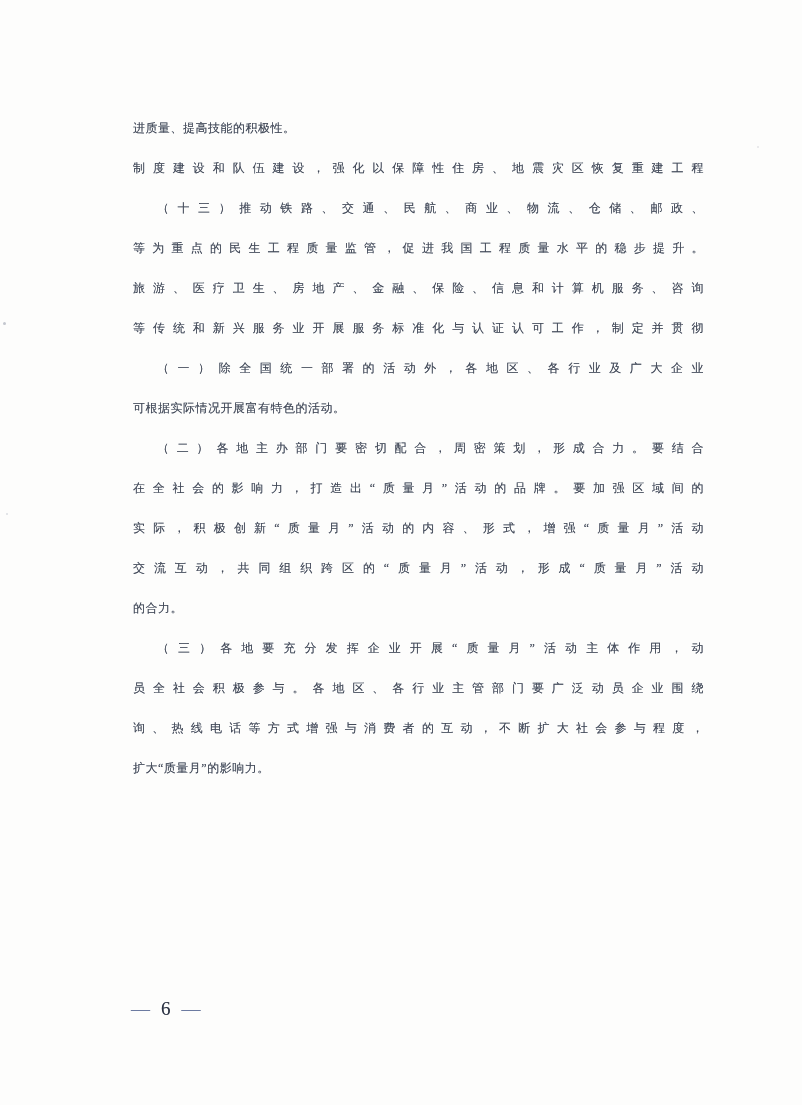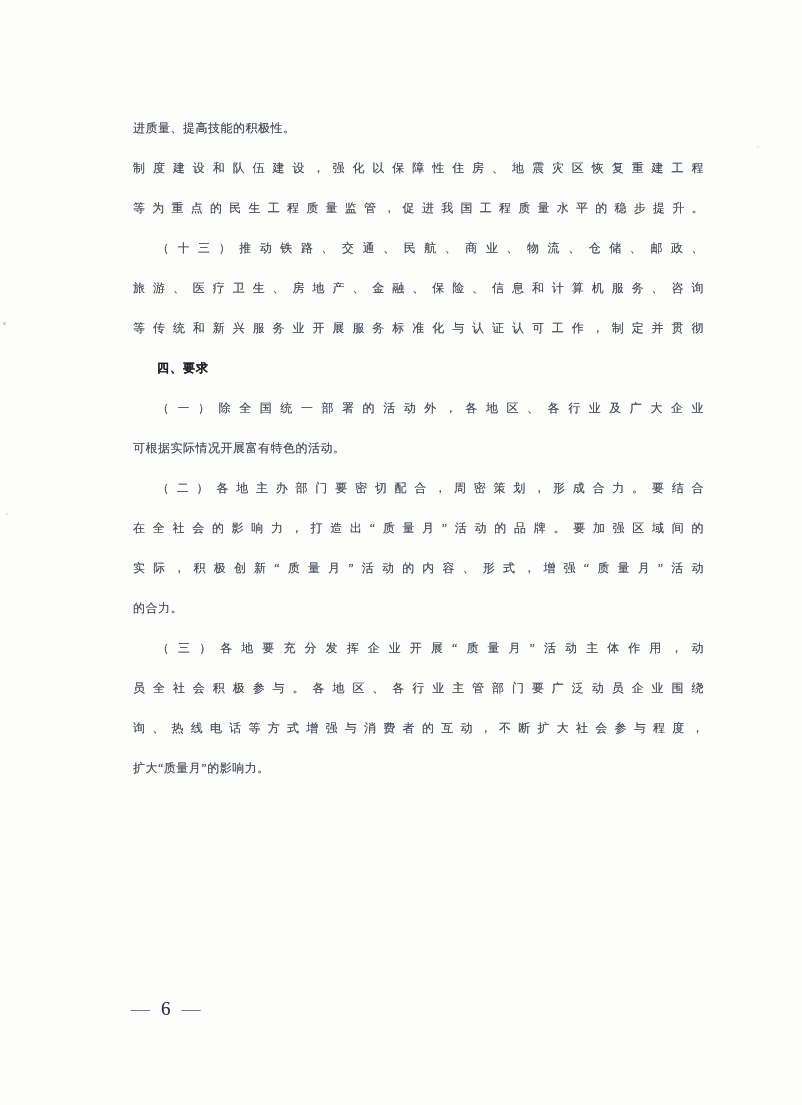--- a/index.html
+++ b/index.html
@@ -71,30 +71,30 @@
   .speck.s2 { left: 6px;  top: 513px; width: 2px; height: 2px; opacity: .6; }
   .speck.s3 { left: 757px; top: 146px; width: 2px; height: 2px; opacity: .45; }
 </style>
 </head>
 <body>
 
 <div class="page">
   <div class="text-block" id="body-lines">
       <div class="line">进质量、提高技能的积极性。</div>
       <div class="line fill">制度建设和队伍建设，强化以保障性住房、地震灾区恢复重建工程</div>
+      <div class="line fill indent">（十三）推动铁路、交通、民航、商业、物流、仓储、邮政、</div>
       <div class="line fill">等为重点的民生工程质量监管，促进我国工程质量水平的稳步提升。</div>
-      <div class="line fill indent">（十三）推动铁路、交通、民航、商业、物流、仓储、邮政、</div>
       <div class="line fill">旅游、医疗卫生、房地产、金融、保险、信息和计算机服务、咨询</div>
       <div class="line fill">等传统和新兴服务业开展服务标准化与认证认可工作，制定并贯彻</div>
-      <div class="line indent bold">四、要求</div>
       <div class="line fill indent">（一）除全国统一部署的活动外，各地区、各行业及广大企业</div>
       <div class="line">可根据实际情况开展富有特色的活动。</div>
       <div class="line fill indent">（二）各地主办部门要密切配合，周密策划，形成合力。要结合</div>
       <div class="line fill">在全社会的影响力，打造出“质量月”活动的品牌。要加强区域间的</div>
       <div class="line fill">实际，积极创新“质量月”活动的内容、形式，增强“质量月”活动</div>
+      <div class="line fill">交流互动，共同组织跨区的“质量月”活动，形成“质量月”活动</div>
       <div class="line">的合力。</div>
       <div class="line fill indent">（三）各地要充分发挥企业开展“质量月”活动主体作用，动</div>
       <div class="line fill">员全社会积极参与。各地区、各行业主管部门要广泛动员企业围绕</div>
       <div class="line fill">询、热线电话等方式增强与消费者的互动，不断扩大社会参与程度，</div>
       <div class="line">扩大“质量月”的影响力。</div>
     </div>
 
   <div class="footer"><span class="dash">—</span><span class="num">6</span><span class="dash">—</span></div>
 
   <div class="speck s1"></div>

